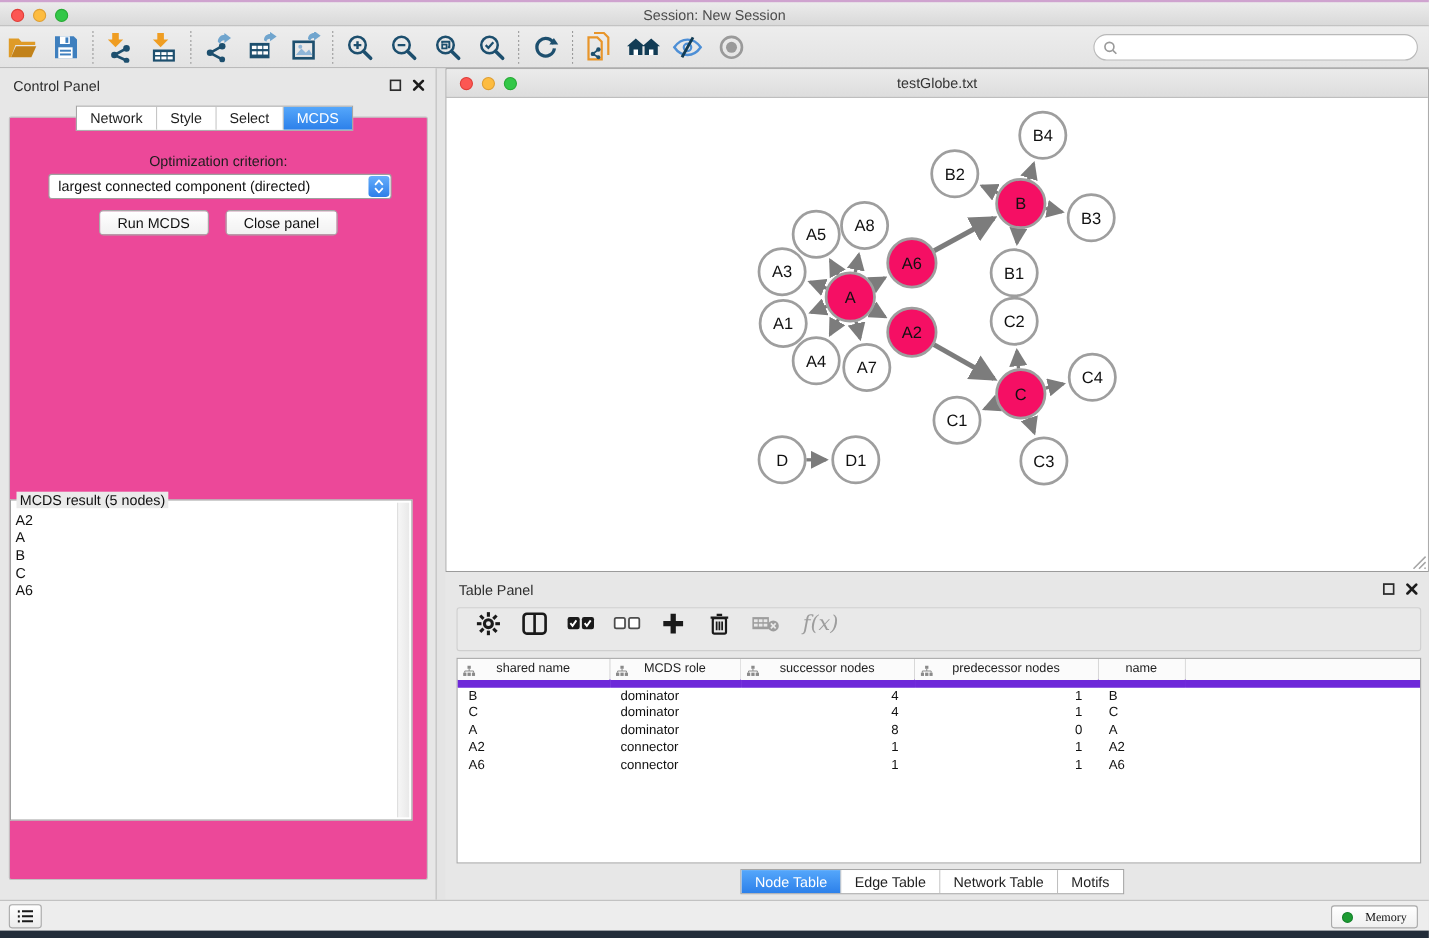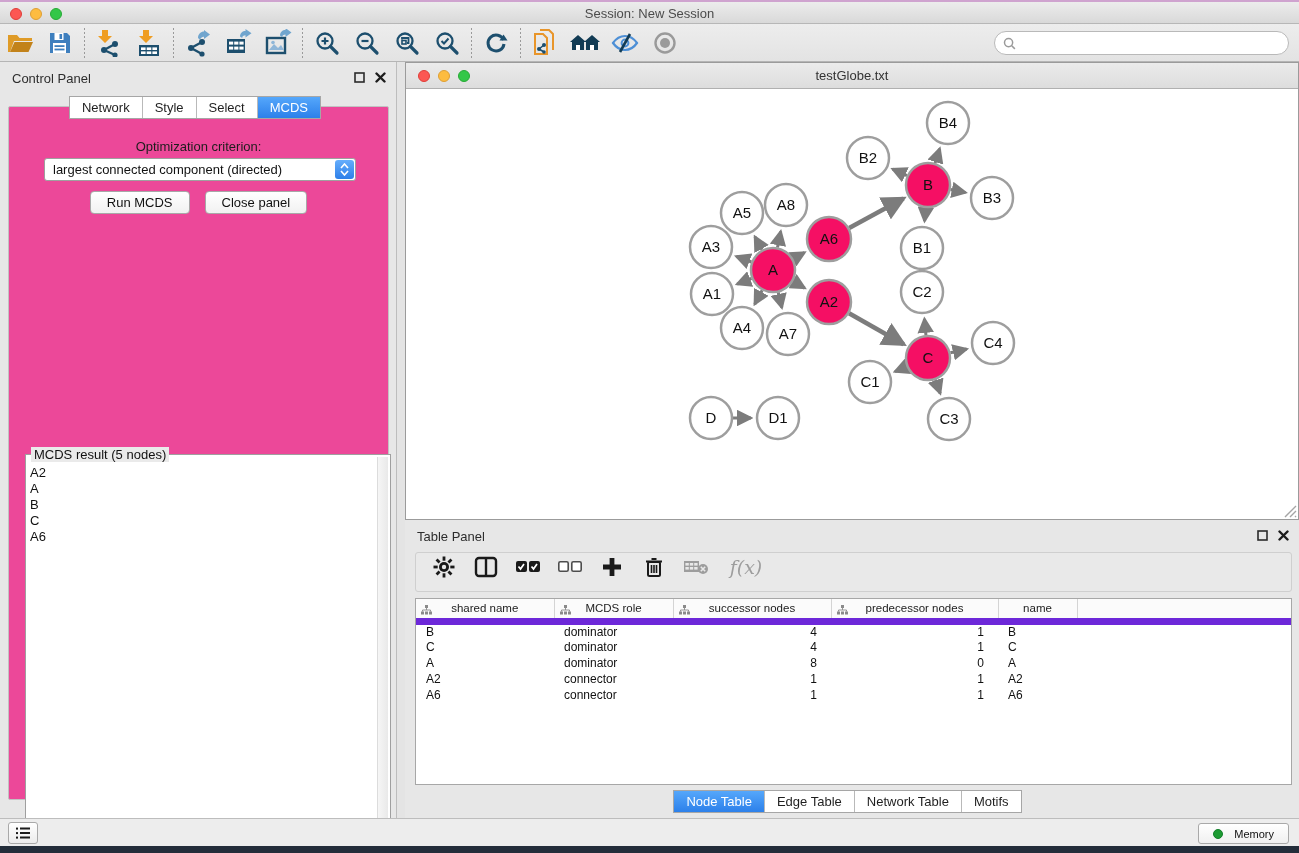--- a/index.html
+++ b/index.html
@@ -47,21 +47,21 @@
   .opt-label { position:absolute; top:32px; left:0; right:0; text-align:center; font-size:13px; color:#1d1d1d; }
   .combo { position:absolute; top:51px; left:35px; width:312px; height:23px; background:#fff;
     border:1px solid #9f9f9f; border-radius:3px; display:flex; align-items:center; }
   .combo .val { flex:1; font-size:13px; color:#111; padding-left:8px; white-space:nowrap; }
   .combo .spin { width:19px; height:19px; margin-right:1px; border-radius:3px;
     background:linear-gradient(#66aefc,#2d7fe9); display:flex; flex-direction:column;
     align-items:center; justify-content:center; gap:1px; }
   .btn-row { position:absolute; top:84px; left:0; right:0; display:flex; justify-content:center; gap:15px; }
   .pbtn { background:linear-gradient(#ffffff,#f1f1f1); border:1px solid #a8a8a8; border-radius:4px;
     font-size:13px; color:#111; padding:3px 16px; line-height:15px; }
-  .mcds-box { position:absolute; left:16px; top:347px; width:366px; height:392px;
+  .mcds-box { position:absolute; left:0; top:347px; width:366px; height:292px;
     border:1px solid #9f9f9f; background:#fff; }
   .mcds-legend { position:absolute; top:-8px; left:5px; background:#eaeaea; padding:0 3px;
     font-size:13px; color:#111; }
   .mcds-list { position:absolute; inset:10px 14px 4px 4px; font-size:13px; color:#111; line-height:16px; }
   .mcds-scroll { position:absolute; top:2px; right:2px; bottom:2px; width:11px;
     background:linear-gradient(to right,#f6f6f6,#e9e9e9); border-left:1px solid #dcdcdc; }
 
   
   .net-window { position:absolute; left:405px; top:62px; width:894px; height:458px;
     background:#fff; border:1px solid #9b9b9b; }
@@ -90,21 +90,21 @@
   .tp-tabs { position:absolute; left:0; right:9px; top:270px; display:flex; justify-content:center; }
 
   
   .statusbar { position:absolute; left:0; top:818px; width:100%; height:28px;
     background:#ededed; border-top:1px solid #bdbdbd; }
   .sb-left { position:absolute; left:8px; top:3px; width:30px; height:22px;
     background:linear-gradient(#fff,#ececec); border:1px solid #a9a9a9; border-radius:3px;
     display:flex; align-items:center; justify-content:center; }
   .sb-mem { position:absolute; right:10px; top:4px; height:21px;
     background:linear-gradient(#fff,#f0f0f0); border:1px solid #a9a9a9; border-radius:3px;
-    display:flex; align-items:center; gap:11px; padding:0 14px; font-size:11px; color:#111; }
+    display:flex; align-items:center; gap:11px; padding:0 9px; font-size:11px; color:#111;font-family:Liberation Serif, serif; }
   .mem-dot { width:10px; height:10px; border-radius:50%; background:#1d9b33; border:1px solid #13802a; }
   .desktop-strip { position:absolute; left:0; top:846px; width:100%; height:7px; background:#232d3a; }
 
   svg text { font-family:"Liberation Sans", sans-serif; }
 </style>
 </head>
 <body>
 
 <div class="app">
 

